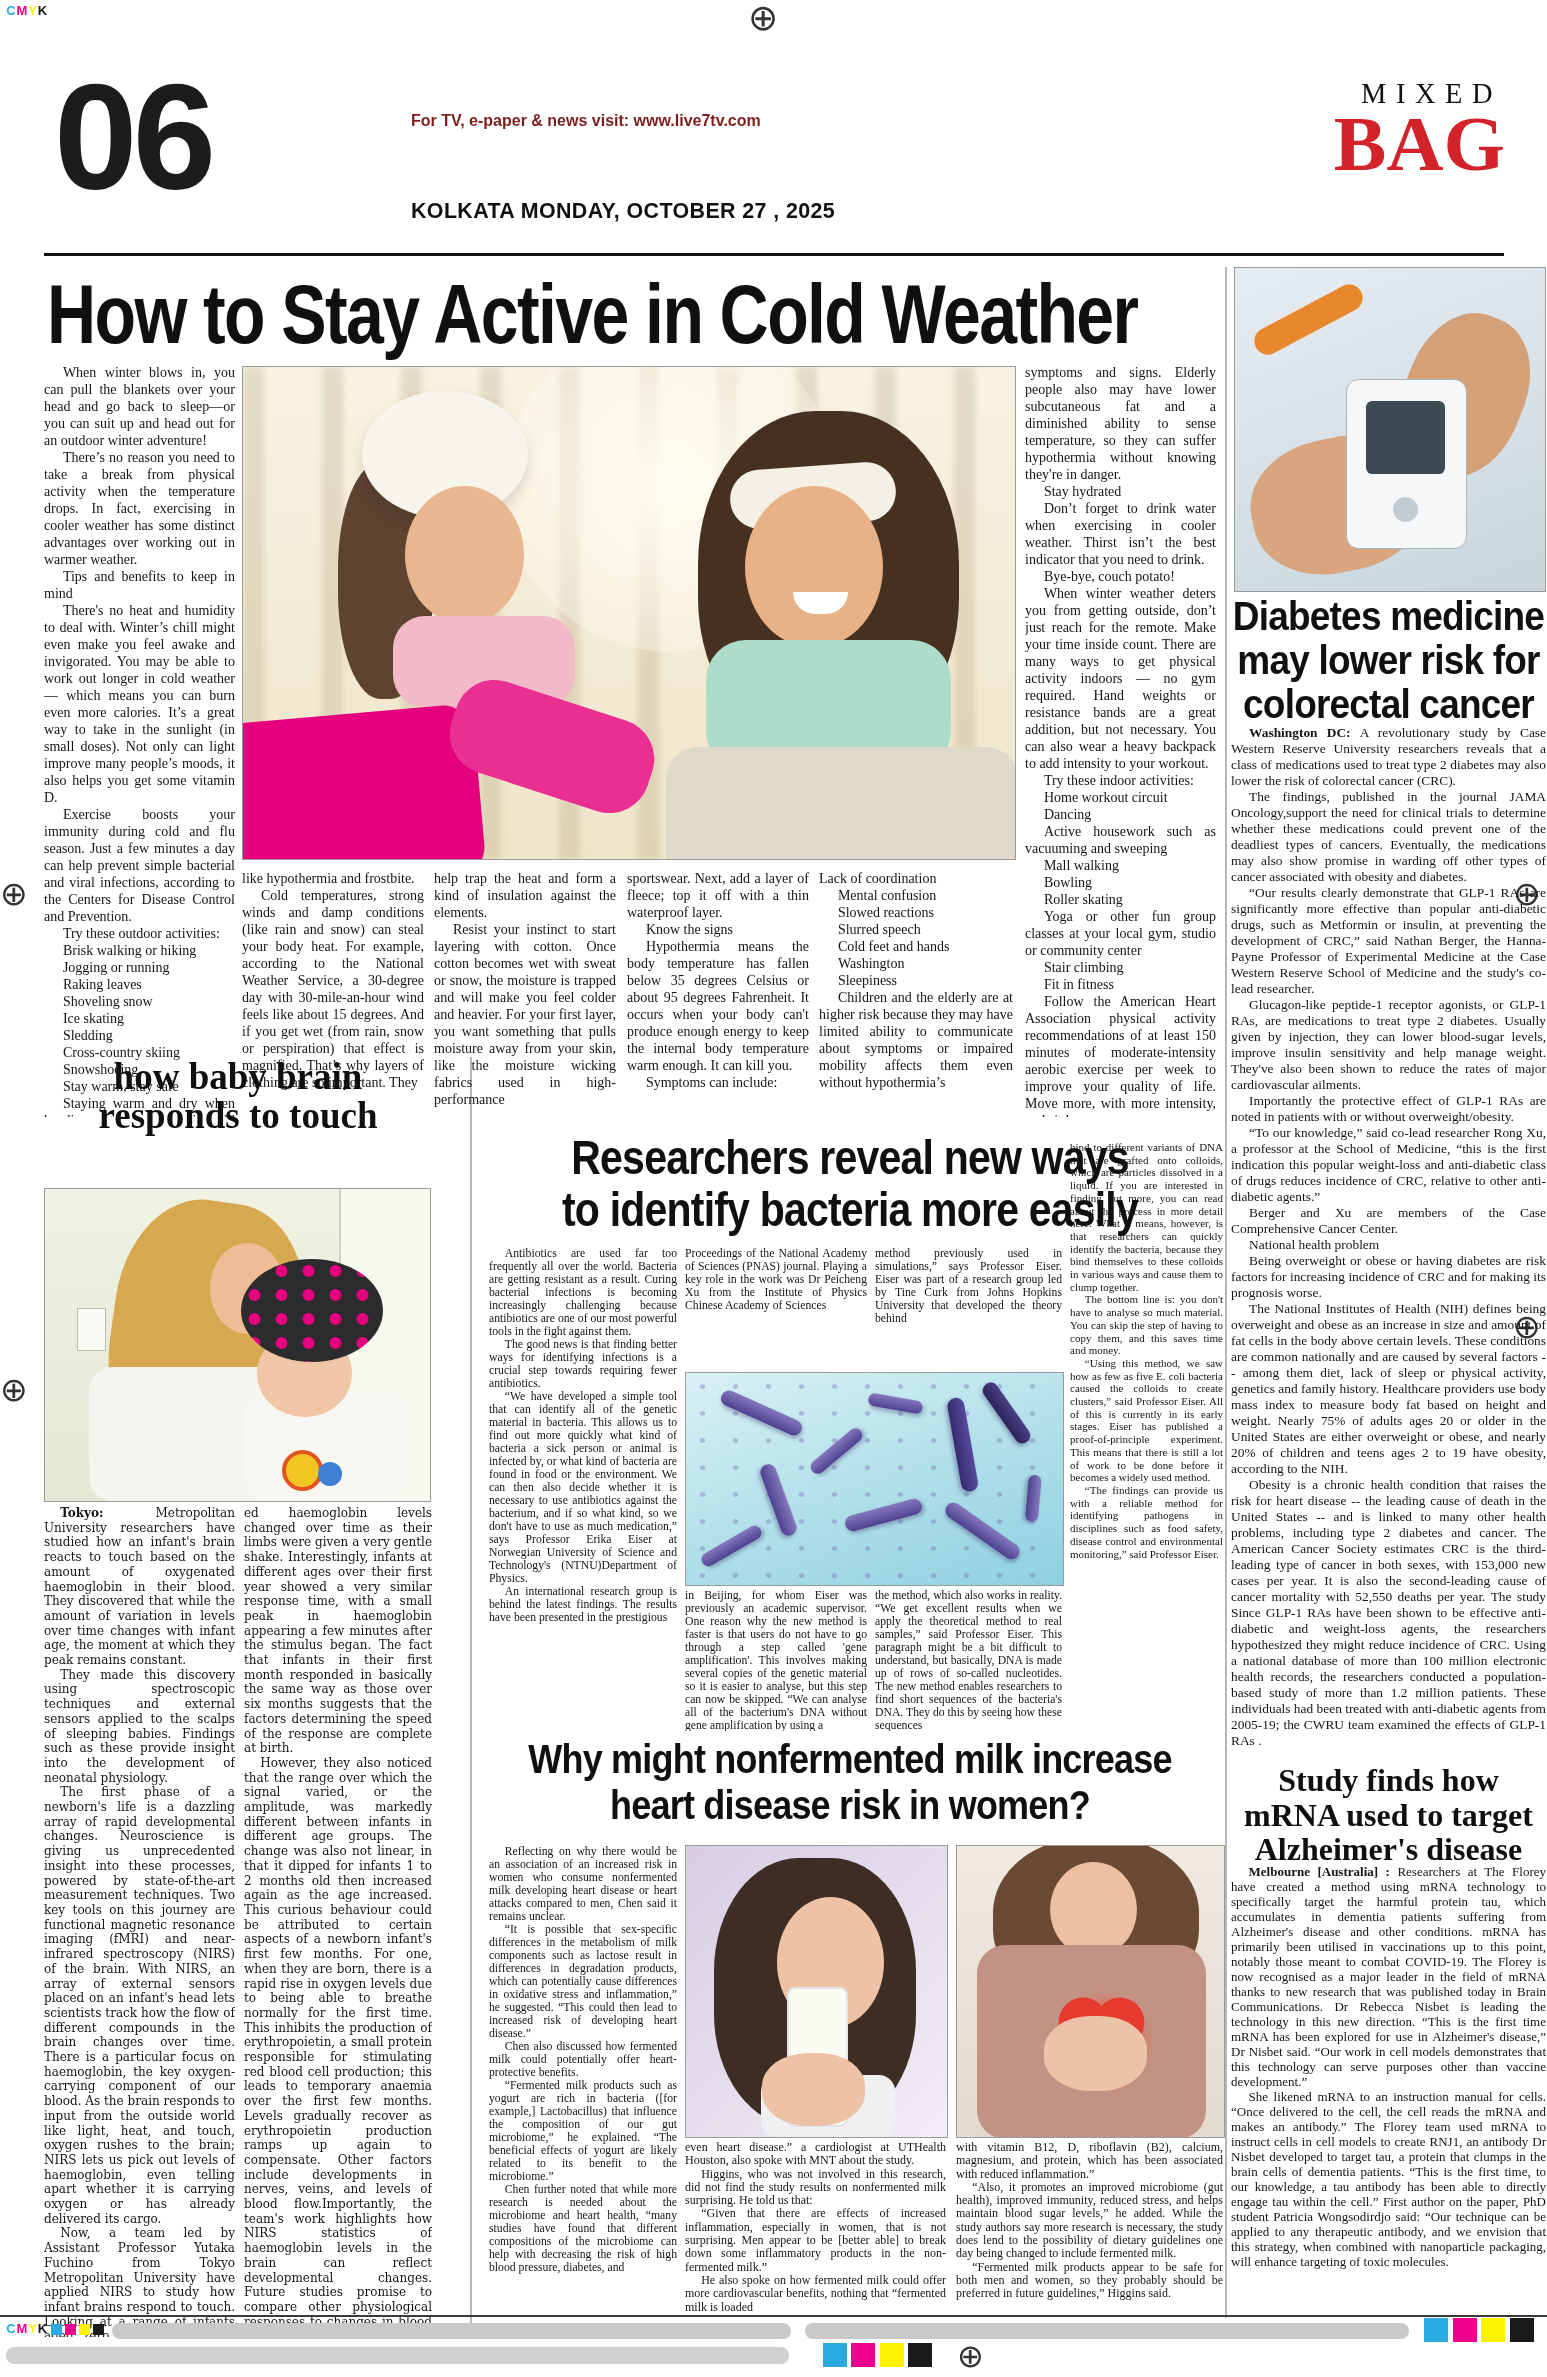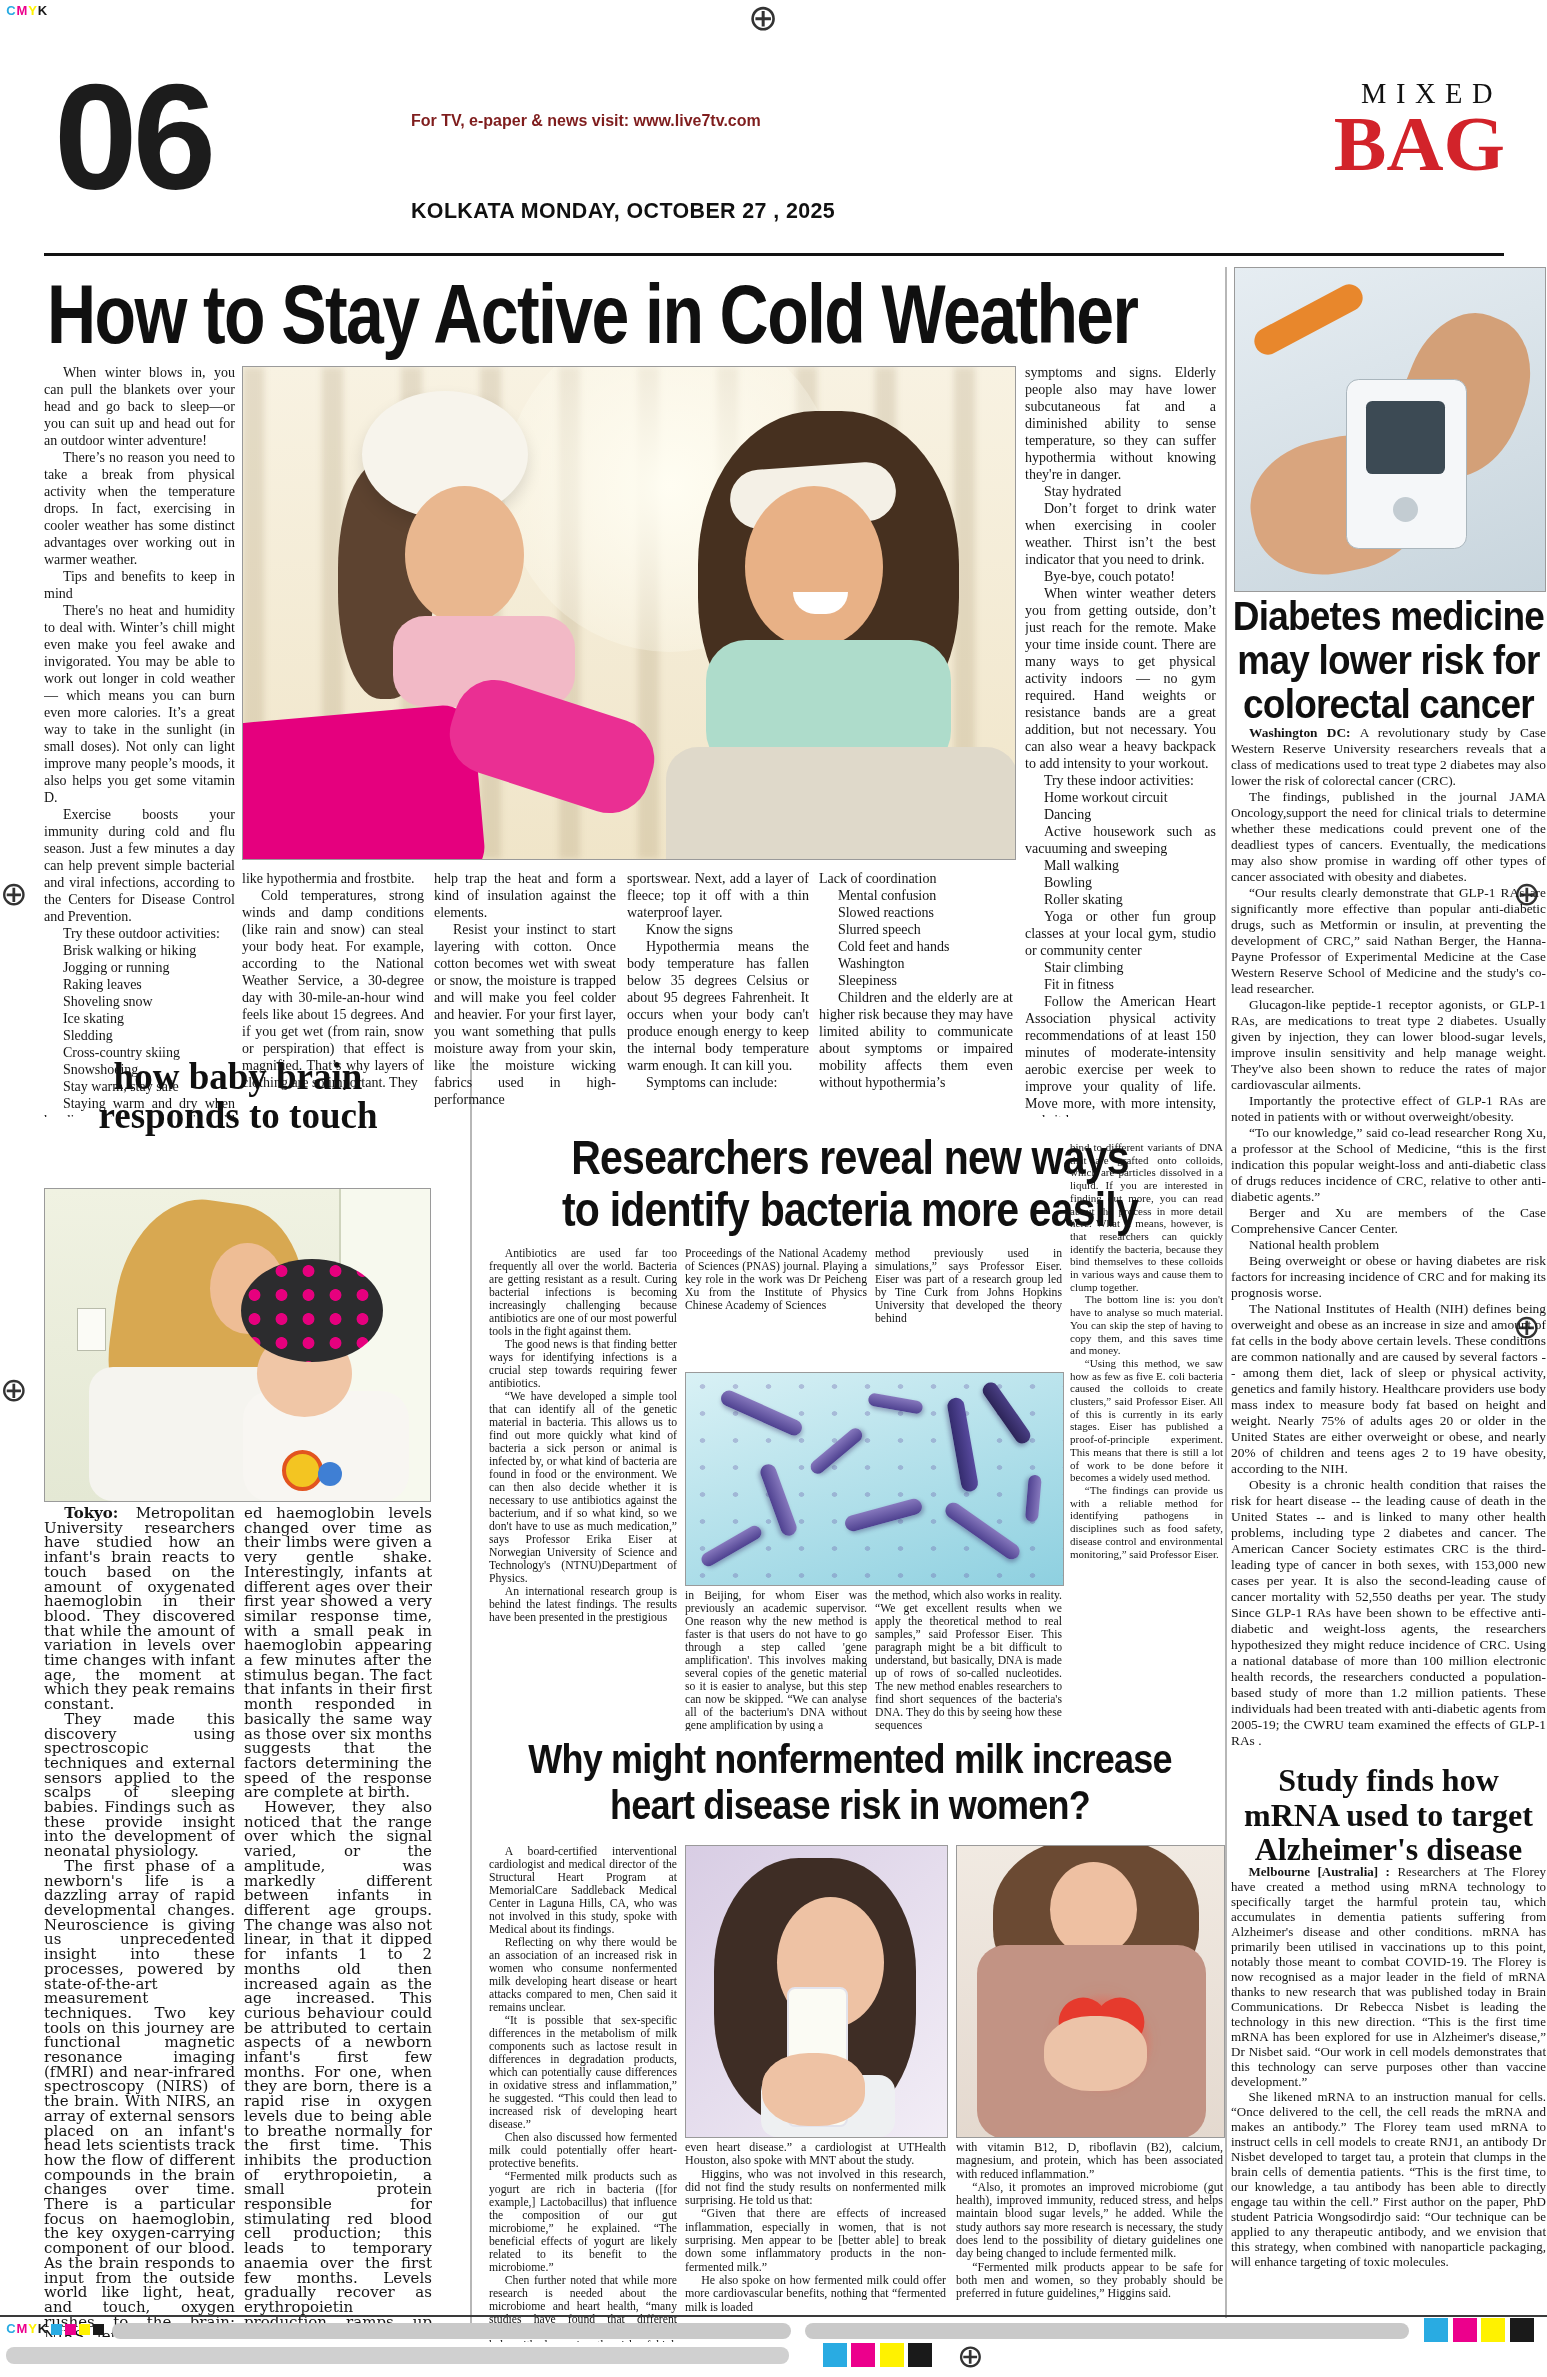--- a/index.html
+++ b/index.html
@@ -45,21 +45,21 @@
   .bodycol p.flush{text-indent:0;}
   .cold{font-size:14px;line-height:17px;}
   .c1{left:44px;top:364px;width:191px;height:753px;}
   .c2{left:242px;top:870px;width:182px;height:247px;}
   .c3{left:434px;top:870px;width:182px;height:247px;}
   .c4{left:627px;top:870px;width:182px;height:247px;}
   .c5{left:819px;top:870px;width:194px;height:247px;}
   .c6{left:1025px;top:364px;width:191px;height:753px;}
   .diab{left:1231px;top:725px;width:315px;height:1030px;font-size:13.4px;line-height:16px;}
   .mrna{left:1231px;top:1864px;width:315px;height:472px;font-size:13px;line-height:15px;}
-  .babycol{font-family:"DejaVu Serif",serif;font-size:15px;line-height:14.7px;}
+  .babycol{font-family:"DejaVu Serif",serif;font-size:12px;line-height:14.7px;}
   .b1{left:44px;top:1506px;width:191px;height:831px;}
   .b2{left:244px;top:1506px;width:188px;height:831px;}
   .bact{font-size:11.7px;line-height:13px;}
   .a1{left:489px;top:1247px;width:188px;height:472px;}
   .a2t{left:685px;top:1247px;width:182px;height:120px;}
   .a3t{left:875px;top:1247px;width:187px;height:120px;}
   .a2b{left:685px;top:1589px;width:182px;height:142px;}
   .a3b{left:875px;top:1589px;width:187px;height:142px;}
   .a4{left:1070px;top:1141px;width:153px;height:582px;font-size:11px;line-height:12.7px;}
   .k1{left:489px;top:1845px;width:188px;height:497px;}
@@ -332,21 +332,20 @@
       <p class="para">The bottom line is: you don't have to analyse so much material. You can skip the step of having to copy them, and this saves time and money.</p>
       <p class="para">“Using this method, we saw how as few as five E. coli bacteria caused the colloids to create clusters,” said Professor Eiser. All of this is currently in its early stages. Eiser has published a proof-of-principle experiment. This means that there is still a lot of work to be done before it becomes a widely used method.</p>
       <p class="para">“The findings can provide us with a reliable method for identifying pathogens in disciplines such as food safety, disease control and environmental monitoring,” said Professor Eiser.</p>
     </div>
 
   <div class="abs impact h-milk">
     <div>Why might nonfermented milk increase</div>
     <div>heart disease risk in women?</div>
   </div>
   <div class="abs bodycol bact k1">
-      <p class="para">A board-certified interventional cardiologist and medical director of the Structural Heart Program at MemorialCare Saddleback Medical Center in Laguna Hills, CA, who was not involved in this study, spoke with Medical about its findings.</p>
       <p class="para">Reflecting on why there would be an association of an increased risk in women who consume nonfermented milk developing heart disease or heart attacks compared to men, Chen said it remains unclear.</p>
       <p class="para">“It is possible that sex-specific differences in the metabolism of milk components such as lactose result in differences in degradation products, which can potentially cause differences in oxidative stress and inflammation,” he suggested. “This could then lead to increased risk of developing heart disease.”</p>
       <p class="para">Chen also discussed how fermented milk could potentially offer heart-protective benefits.</p>
       <p class="para">“Fermented milk products such as yogurt are rich in bacteria ([for example,] Lactobacillus) that influence the composition of our gut microbiome,” he explained. “The beneficial effects of yogurt are likely related to its benefit to the microbiome.”</p>
       <p class="para">Chen further noted that while more research is needed about the microbiome and heart health, “many studies have found that different compositions of the microbiome can help with decreasing the risk of high blood pressure, diabetes, and</p>
     </div>
   <div class="photo ph4L">
     <div class="hair"></div>
     <div class="face"></div>
     <div class="strap"></div>

